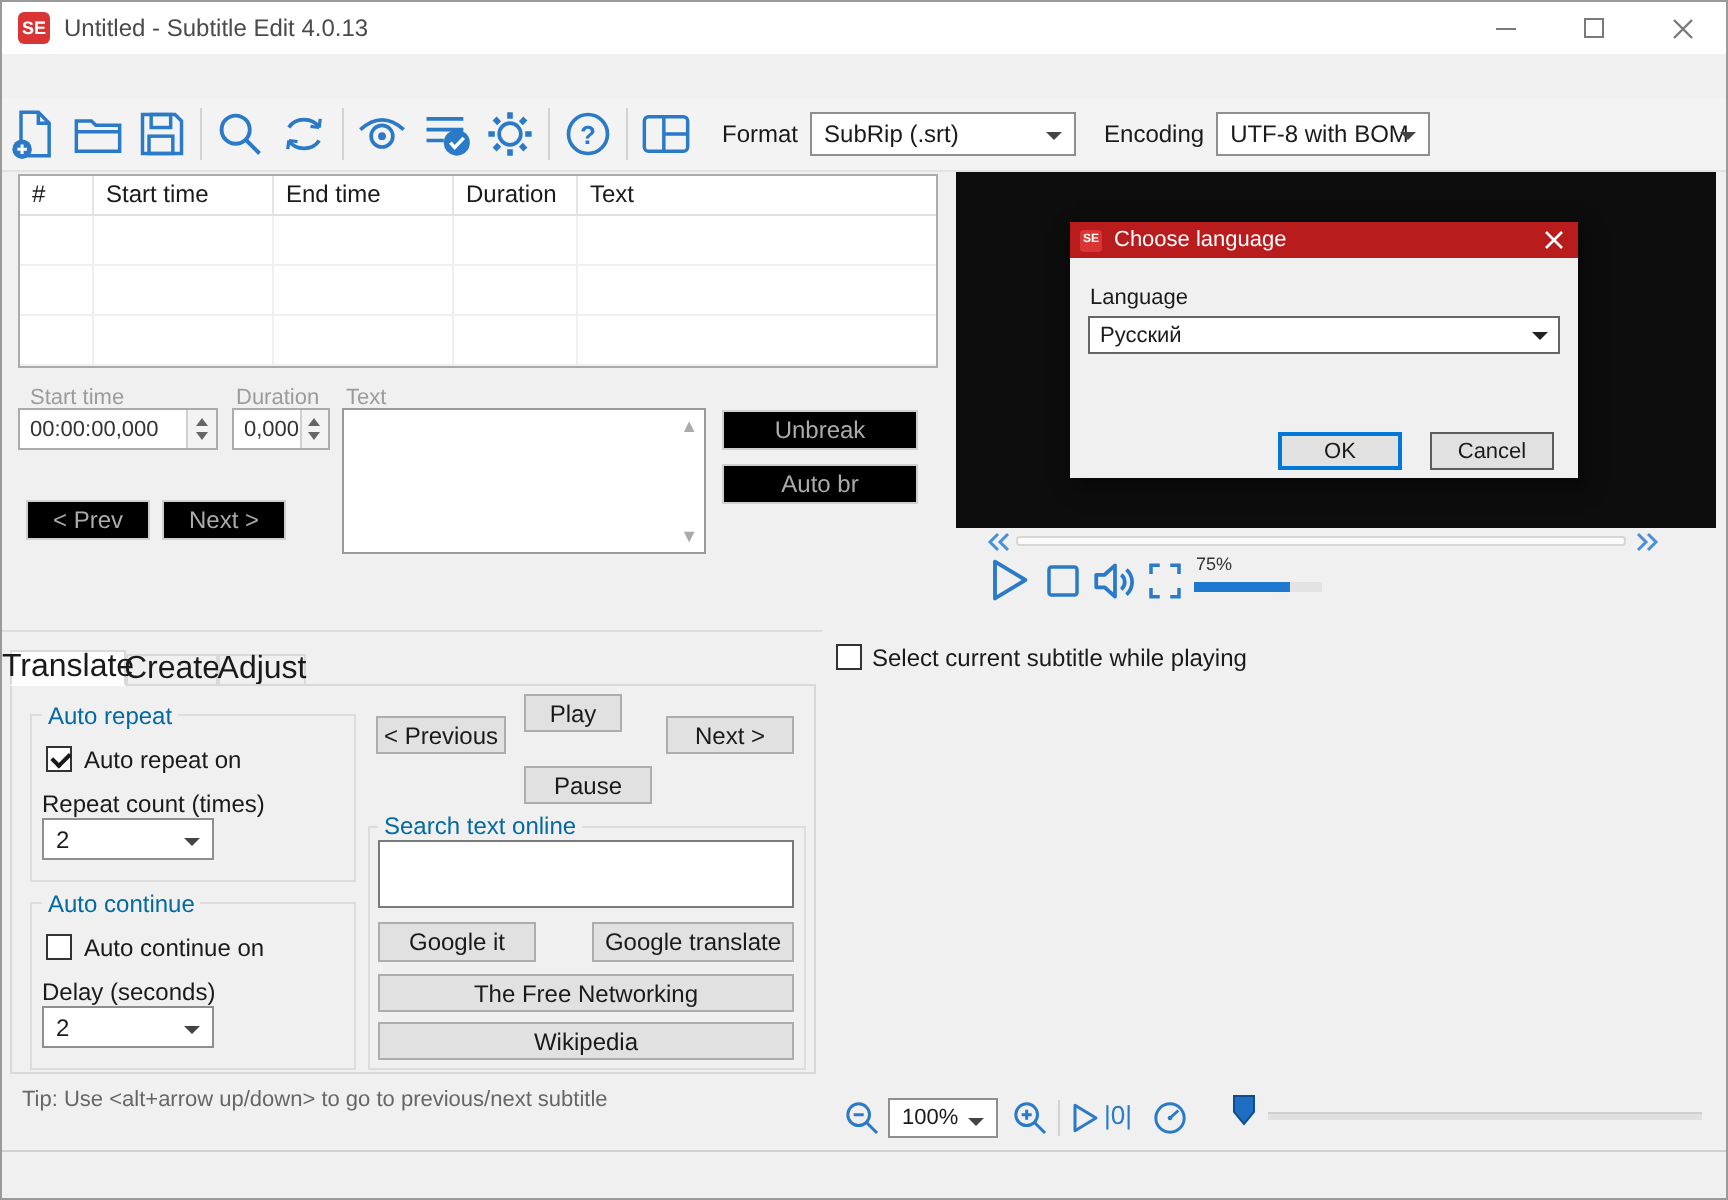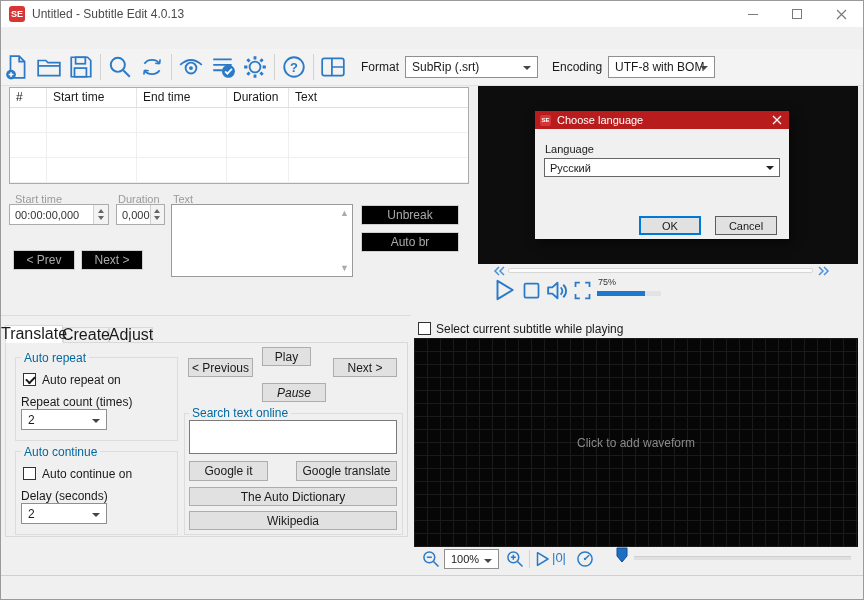--- a/index.html
+++ b/index.html
@@ -298,35 +298,33 @@
   <div class="cb-label" style="left:41px; top:466px;">Auto continue on</div>
   <div class="cb-label" style="left:20px; top:488px;">Delay (seconds)</div>
   <div class="combo" style="position:absolute; left:20px; top:502px; width:86px; height:21px;">
     <span>2</span>
     <span class="arrow"></span>
   </div>
 
   <div class="btn" style="position:absolute; left:187px; top:357px; width:65px; height:19px;">&lt; Previous</div>
   <div class="btn" style="position:absolute; left:261px; top:346px; width:49px; height:19px;">Play</div>
   <div class="btn" style="position:absolute; left:332px; top:357px; width:64px; height:19px;">Next &gt;</div>
-  <div class="btn" style="position:absolute; left:261px; top:382px; width:64px; height:19px;font-style:italic;">Pause</div>
+  <div class="btn" style="position:absolute; left:261px; top:382px; width:64px; height:19px;">Pause</div>
 
   <div class="groupbox" style="left:183px; top:412px; width:219px; height:122px;"></div>
   <div class="group-label" style="left:188px; top:405px;">Search text online</div>
   <input style="position: absolute; left: 188px; top: 419px; width: 208px; height: 34px; border: 1px solid rgb(122, 122, 122); background: rgb(255, 255, 255); font-size: 12px; padding: 2px 4px; font-family: inherit;">
   <div class="btn" style="position:absolute; left:188px; top:460px; width:79px; height:20px;">Google it</div>
   <div class="btn" style="position:absolute; left:295px; top:460px; width:101px; height:20px;">Google translate</div>
-  <div class="btn" style="position:absolute; left:188px; top:486px; width:208px; height:19px;">The Auto Dictionary</div>
+  <div class="btn" style="position:absolute; left:188px; top:486px; width:208px; height:19px;">The Free Networking</div>
   <div class="btn" style="position:absolute; left:188px; top:510px; width:208px; height:19px;">Wikipedia</div>
+  <div class="tip-text">Tip: Use &lt;alt+arrow up/down&gt; to go to previous/next subtitle</div>
 
   <div class="checkbox" style="left:417px; top:321px;"></div>
   <div class="cb-label" style="left:435px; top:321px;">Select current subtitle while playing</div>
-  <div class="waveform">
-    <span class="wave-placeholder">Click to add waveform</span>
-  </div>
   <div class="vctl" style="left:420px; top:548px;">
     <svg width="20" height="20" viewBox="0 0 24 24" fill="none" stroke="#2a7ac8" stroke-width="1.8">
         <circle cx="10" cy="10" r="6.5"></circle>
         <path d="M15 15 L21 21 M7 10 h6"></path>
       </svg>
   </div>
   <div class="combo" style="position:absolute; left:443px; top:548px; width:55px; height:20px;">
     <span style="font-size:11px;">100%</span>
     <span class="arrow"></span>
   </div>

